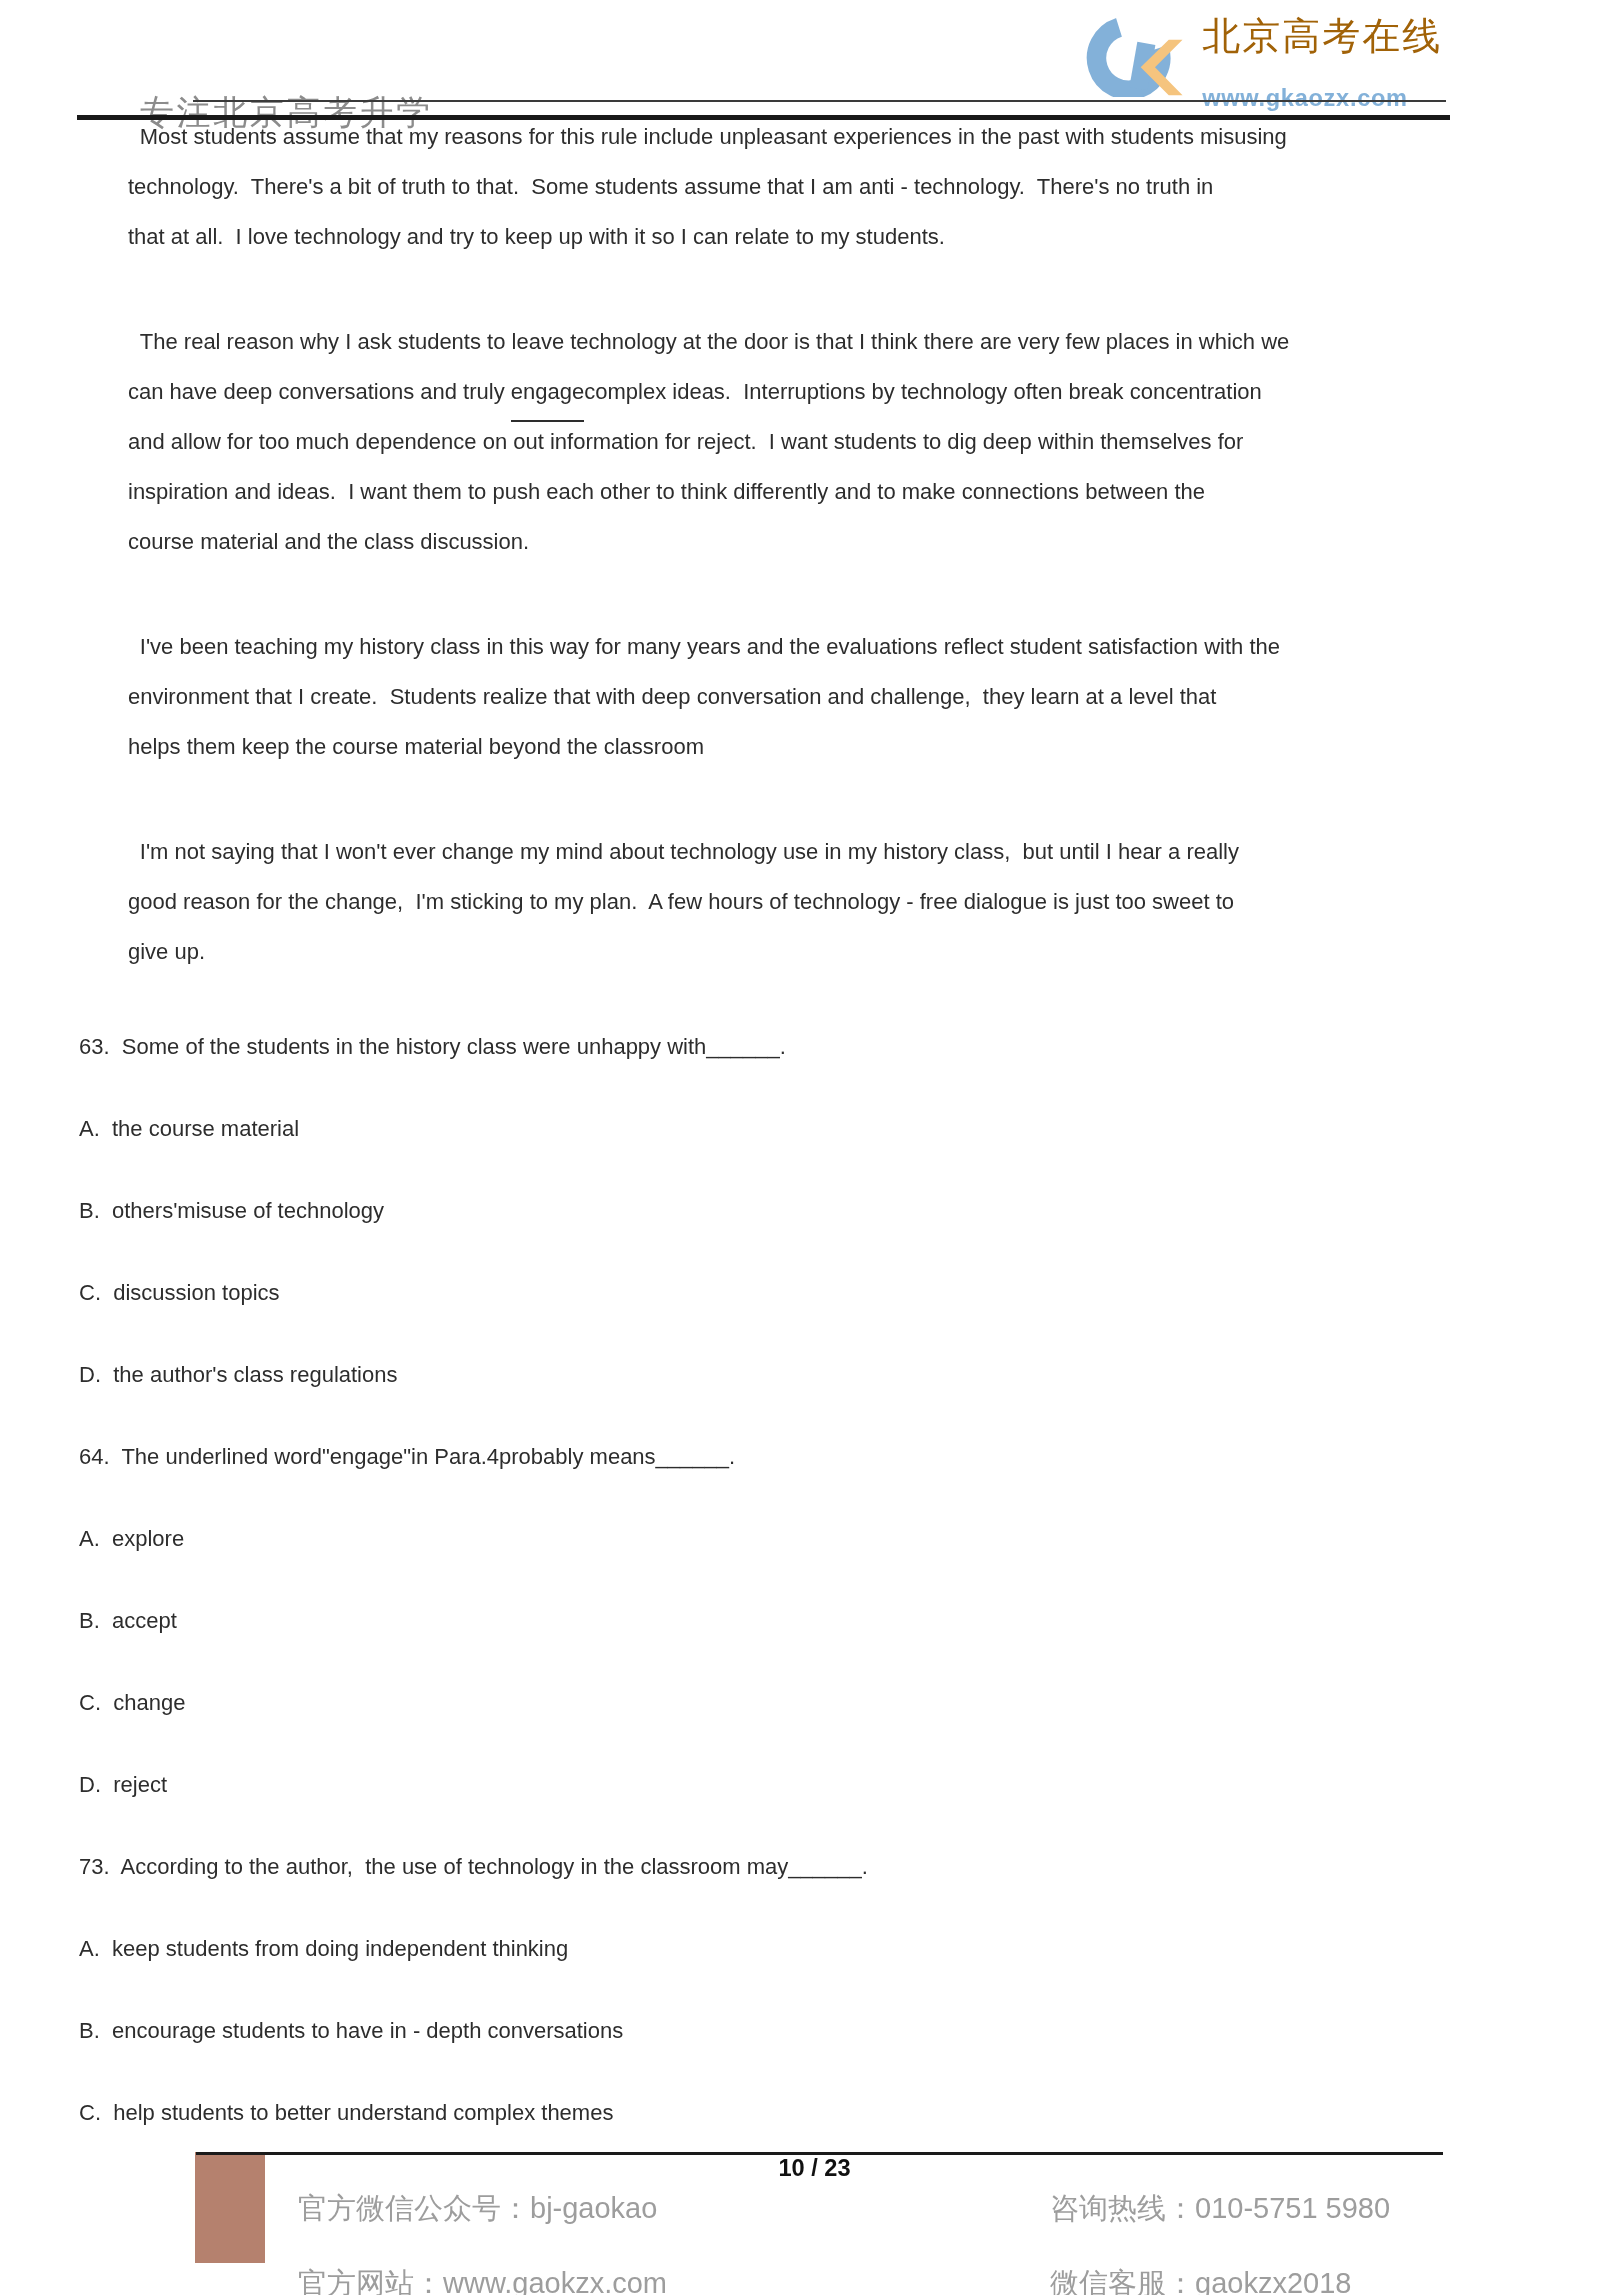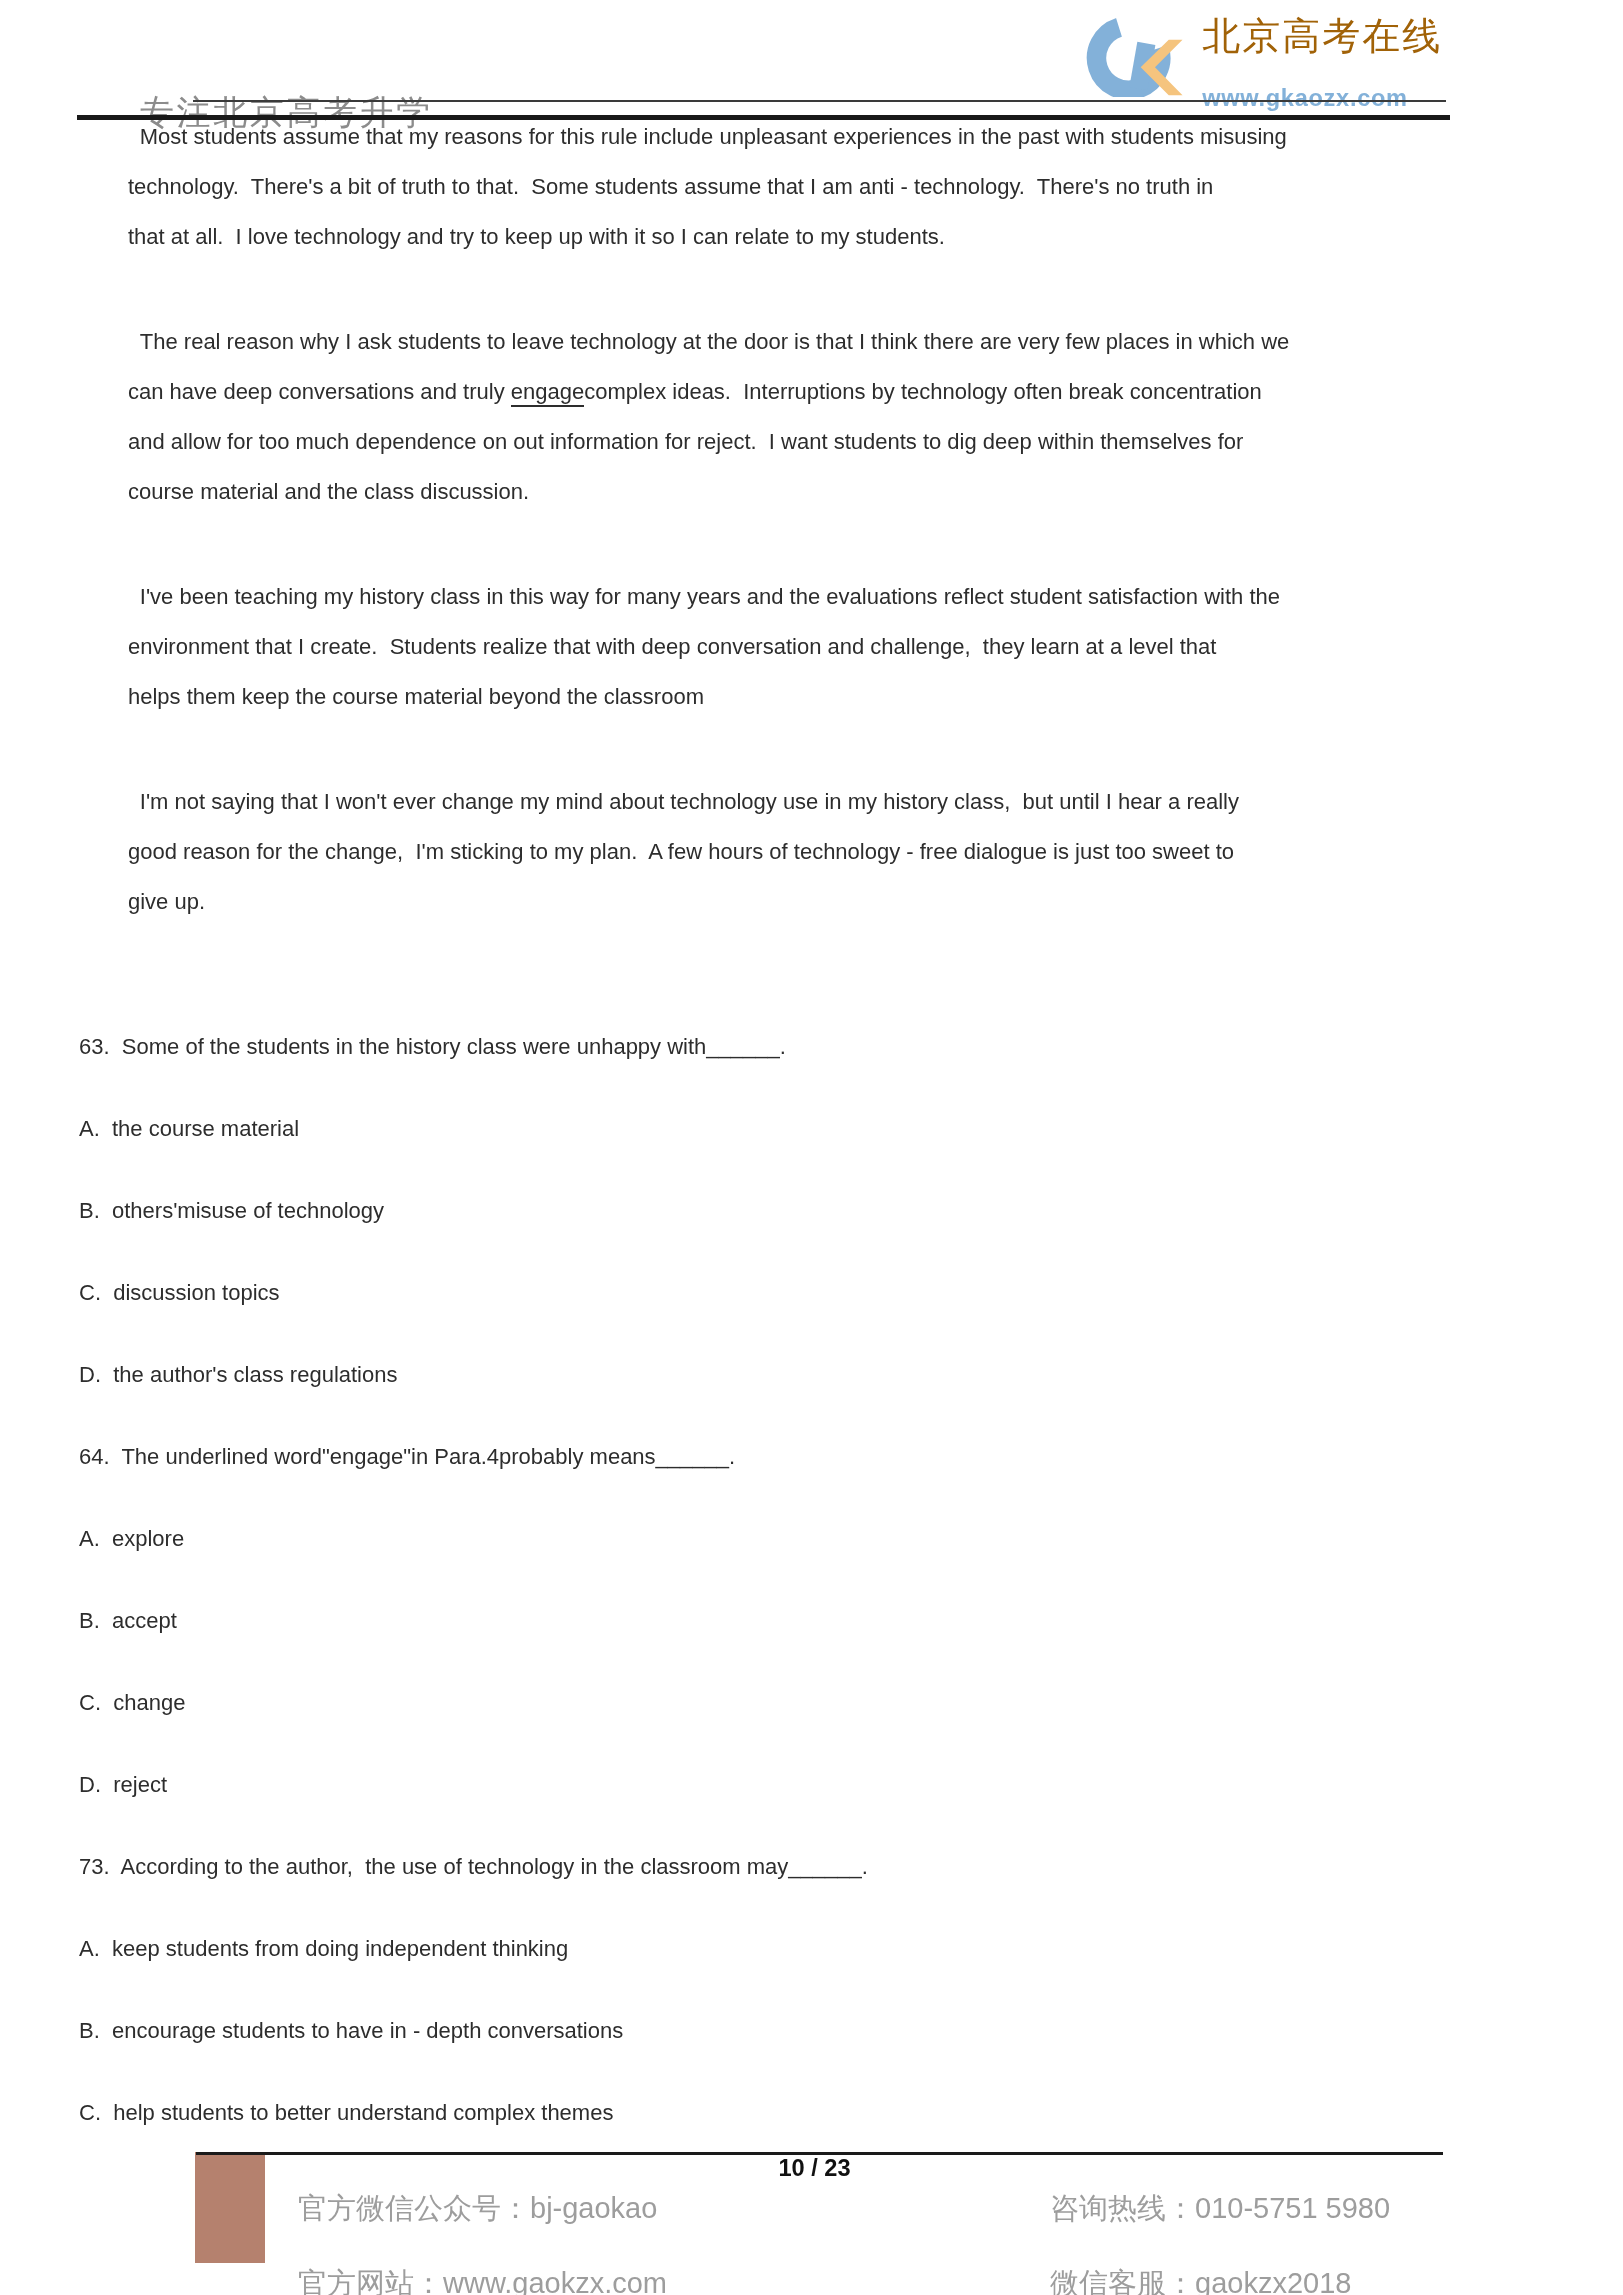--- a/index.html
+++ b/index.html
@@ -17,21 +17,21 @@
   .logo{position:absolute;left:1078px;top:10.5px;display:flex;align-items:flex-start;}
   .logo svg{display:block;}
   .logo-text{margin-left:9.2px;}
   .logo-name{font-size:38px;font-weight:normal;color:#a16207;letter-spacing:2px;white-space:pre;}
   .logo-url{font-size:23.6px;font-weight:bold;color:#83b1d9;margin-top:23px;letter-spacing:0.7px;white-space:pre;}
   
   .passage{position:absolute;left:128px;top:112px;}
   .para{margin:0 0 55px 0;}
   .pline{font-size:22px;line-height:50px;white-space:pre;}
   .para > .pline:first-child{padding-left:11.8px;}
-  .u{border-bottom:2px solid #2d2d2d;padding-bottom:1px;}
+  .u{border-bottom:2px solid #2d2d2d;padding-bottom:16px;}
   
   .questions{position:absolute;left:79px;top:1006px;}
   .qline{font-size:22px;height:82px;line-height:82px;white-space:pre;}
   
   .footer-divider{position:absolute;left:196px;top:2152px;width:1247px;height:3.3px;background:#1a1a1a;}
   .footer-square{position:absolute;left:195px;top:2152px;width:70px;height:111px;background:#b5816e;}
   .page-num{position:absolute;left:746px;top:2155px;width:137px;text-align:center;
     font-size:23.6px;font-weight:bold;color:#111;white-space:pre;}
   .footer-col{position:absolute;top:2171px;color:#9d9d9d;}
   .footer-col.left{left:298px;}
@@ -65,20 +65,21 @@
         <div class="pline">Most students assume that my reasons for this rule include unpleasant experiences in the past with students misusing</div>
         <div class="pline">technology.  There's a bit of truth to that.  Some students assume that I am anti - technology.  There's no truth in</div>
         <div class="pline">that at all.  I love technology and try to keep up with it so I can relate to my students.</div>
       </div>
 
     <div class="para">
       <div class="pline">The real reason why I ask students to leave technology at the door is that I think there are very few places in which we</div>
       <div class="pline"><span>can have deep conversations and truly </span><span class="u">engage</span><span>complex ideas.  Interruptions by technology often break concentration</span></div>
       <div>
           <div class="pline">and allow for too much dependence on out information for reject.  I want students to dig deep within themselves for</div>
+          <div class="pline">inspiration and ideas.  I want them to push each other to think differently and to make connections between the</div>
           <div class="pline">course material and the class discussion.</div>
         </div>
     </div>
 
     <div class="para">
         <div class="pline">I've been teaching my history class in this way for many years and the evaluations reflect student satisfaction with the</div>
         <div class="pline">environment that I create.  Students realize that with deep conversation and challenge,  they learn at a level that</div>
         <div class="pline">helps them keep the course material beyond the classroom</div>
       </div>
     <div class="para">

